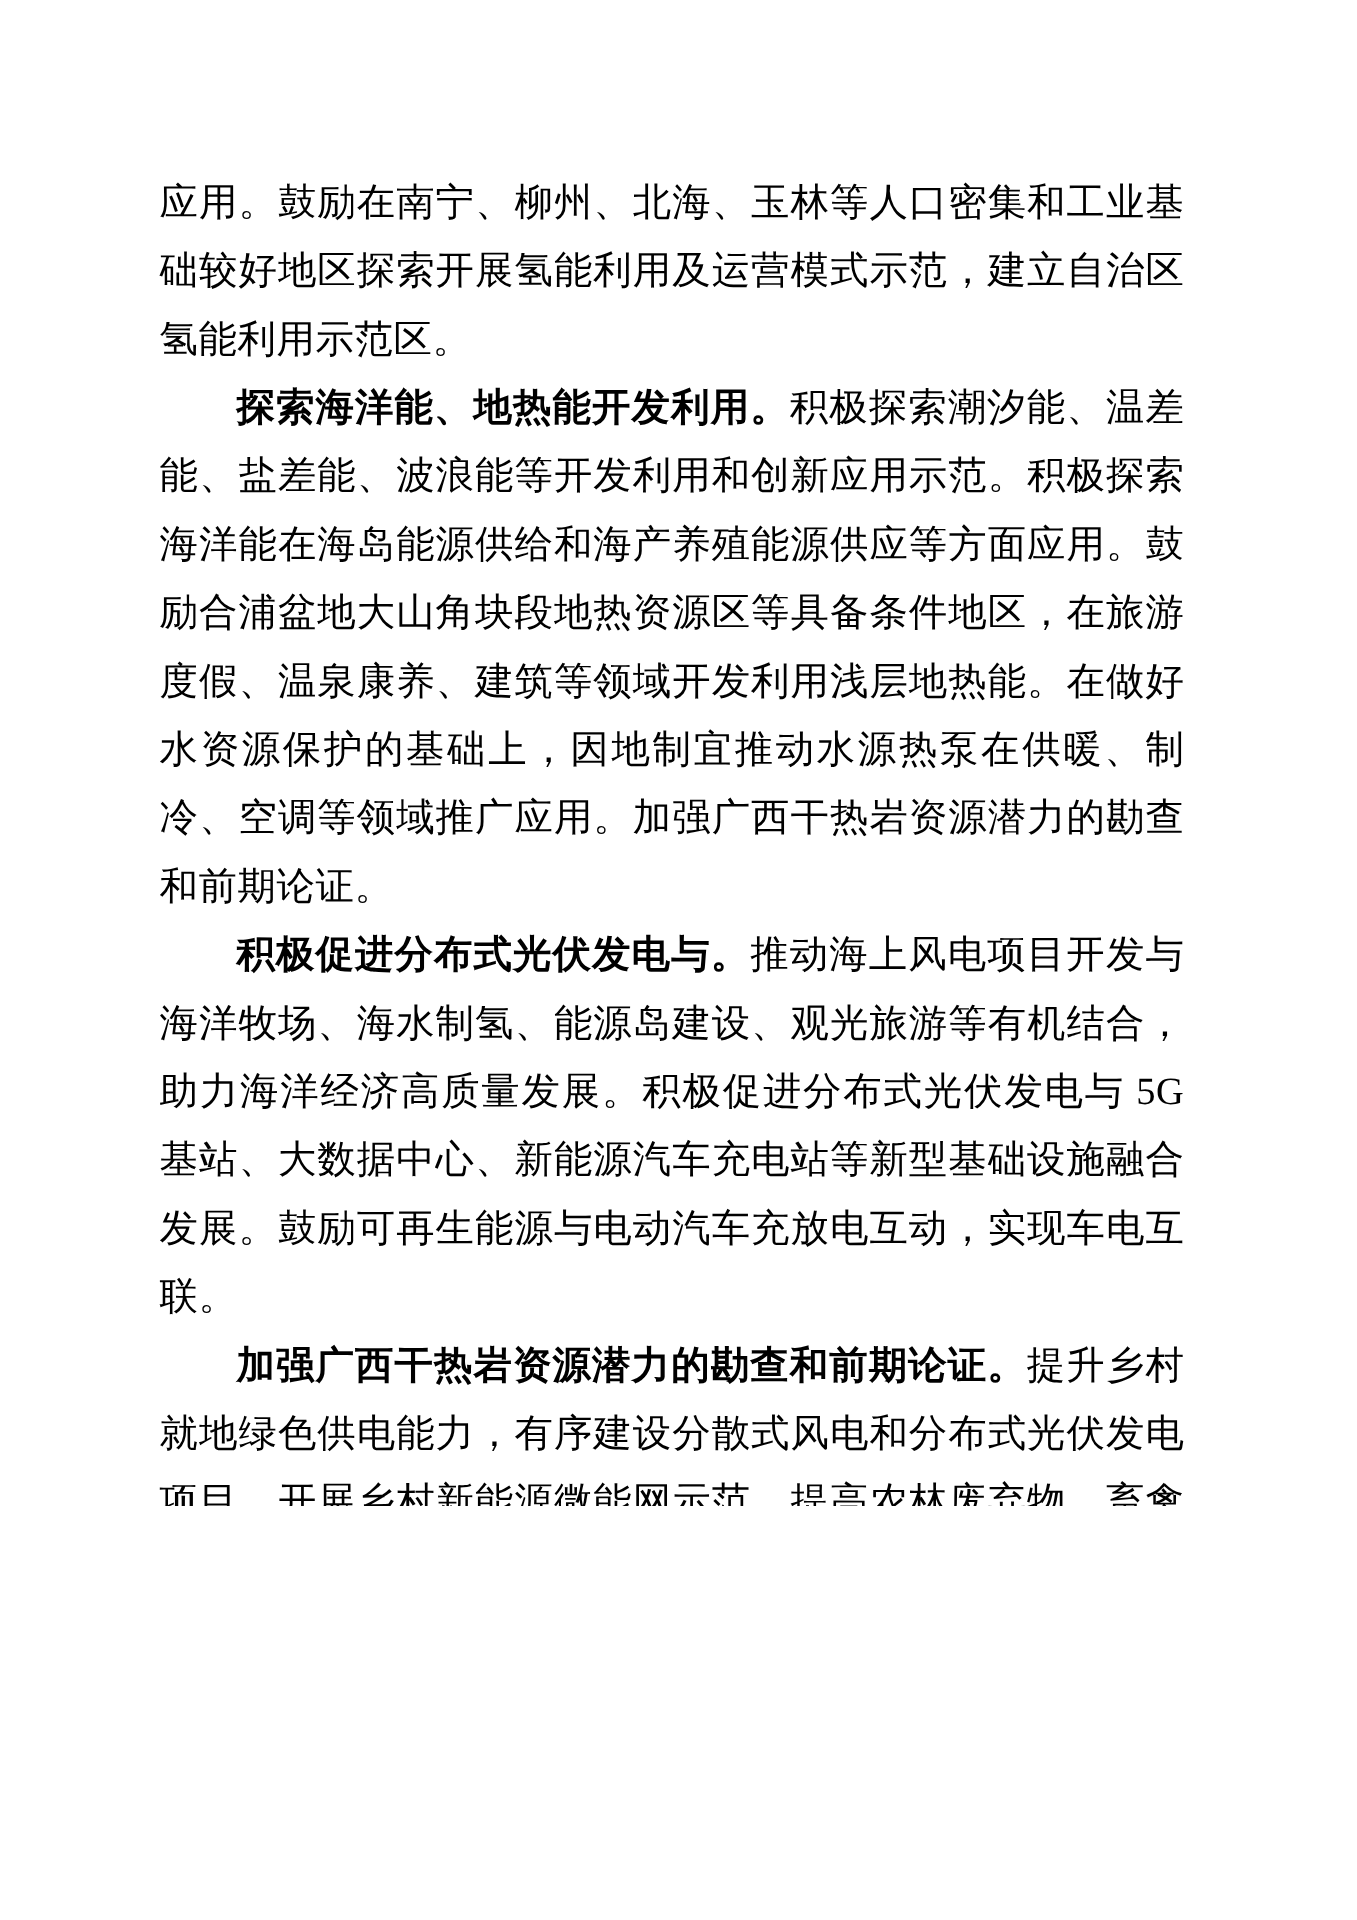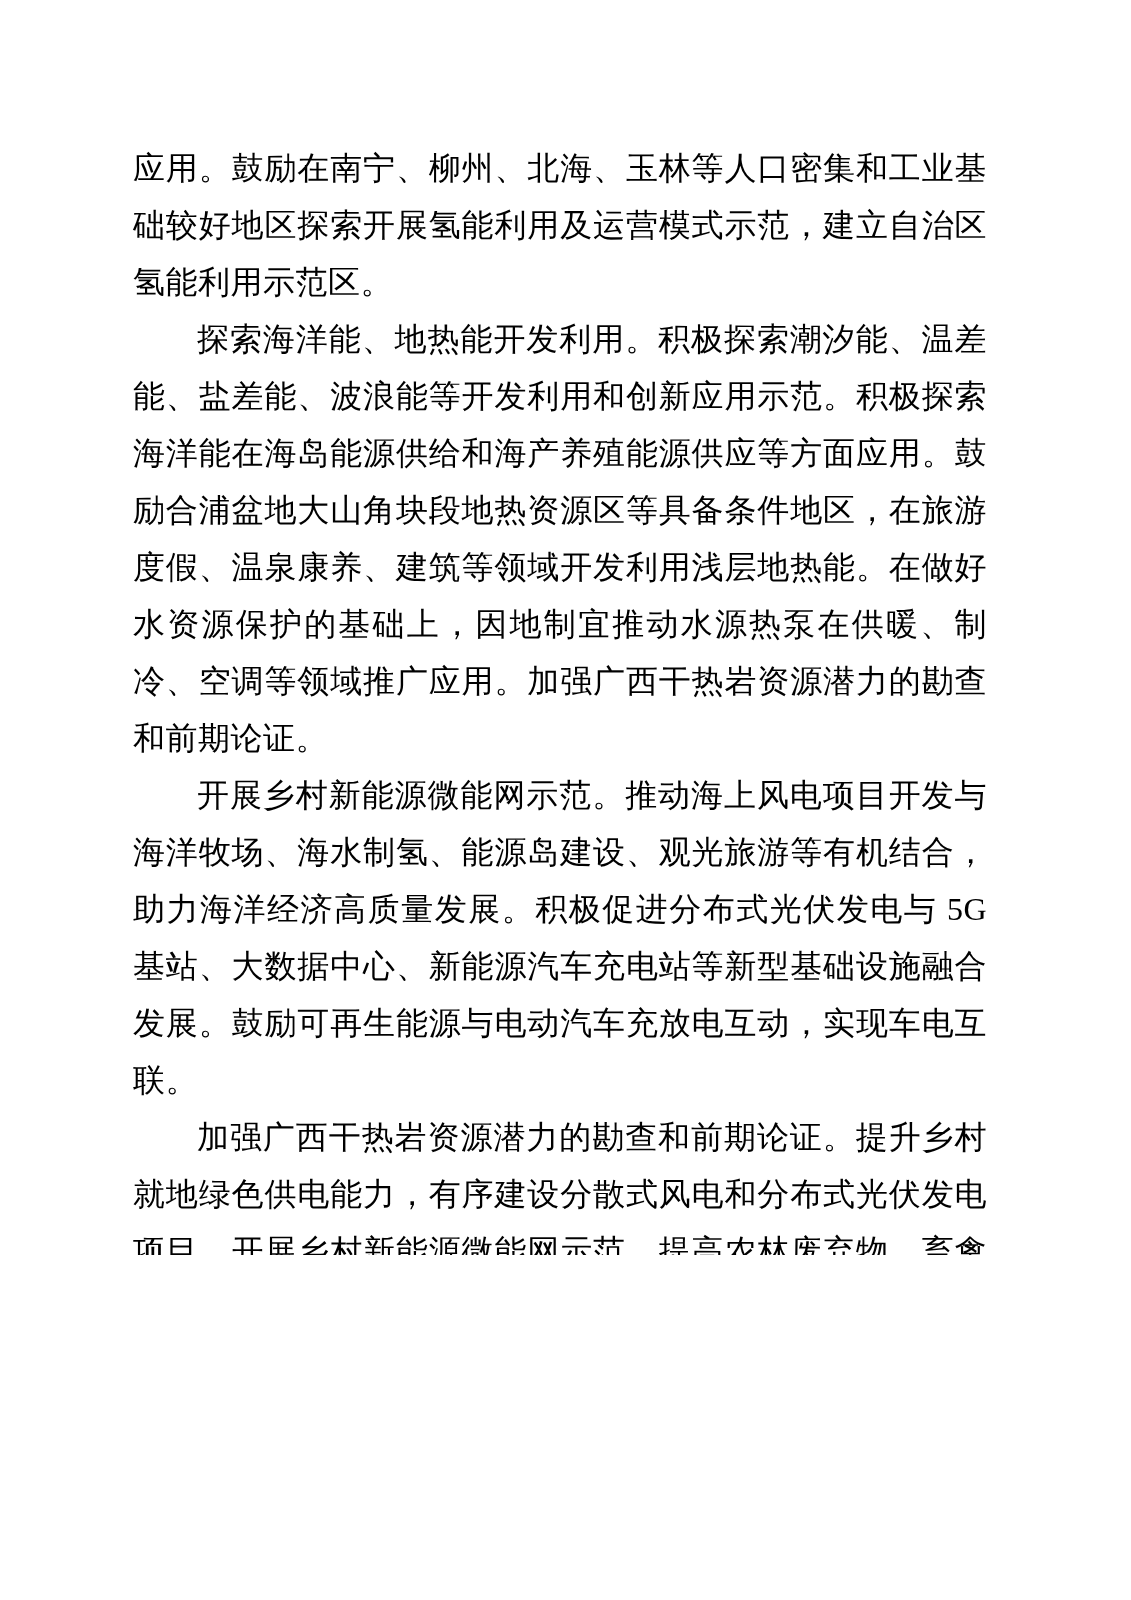--- a/index.html
+++ b/index.html
@@ -27,21 +27,21 @@
     font-size: 32px;
     line-height: 57px;
     text-align: justify;
     text-justify: inter-character;
     letter-spacing: 0.5px;
   }
   .para.indented {
     text-indent: 2em;
   }
   .lead {
-    font-weight: normal;
+    font-weight: bold;
   }
   .page-number {
     position: absolute;
     top: 1476px;
     right: 156px;
     font-size: 30px;
     line-height: 36px;
     letter-spacing: 2px;
     color: #000000;
     margin-left: 16px;
@@ -50,21 +50,21 @@
 </head>
 <body>
 
 <div class="page">
   <div class="content">
 
     <p class="para"><span class="lead"></span><span>应用。鼓励在南宁、柳州、北海、玉林等人口密集和工业基础较好地区探索开展氢能利用及运营模式示范，建立自治区氢能利用示范区。</span></p>
 
     <p class="para indented"><span class="lead">探索海洋能、地热能开发利用。</span><span>积极探索潮汐能、温差能、盐差能、波浪能等开发利用和创新应用示范。积极探索海洋能在海岛能源供给和海产养殖能源供应等方面应用。鼓励合浦盆地大山角块段地热资源区等具备条件地区，在旅游度假、温泉康养、建筑等领域开发利用浅层地热能。在做好水资源保护的基础上，因地制宜推动水源热泵在供暖、制冷、空调等领域推广应用。加强广西干热岩资源潜力的勘查和前期论证。</span></p>
 
-    <p class="para indented"><span class="lead">开展乡村新能源微能网示范。</span><span>推动海上风电项目开发与海洋牧场、海水制氢、能源岛建设、观光旅游等有机结合，助力海洋经济高质量发展。积极促进分布式光伏发电与 5G 基站、大数据中心、新能源汽车充电站等新型基础设施融合发展。鼓励可再生能源与电动汽车充放电互动，实现车电互联。</span></p>
+    <p class="para indented"><span class="lead">积极促进分布式光伏发电与。</span><span>推动海上风电项目开发与海洋牧场、海水制氢、能源岛建设、观光旅游等有机结合，助力海洋经济高质量发展。积极促进分布式光伏发电与 5G 基站、大数据中心、新能源汽车充电站等新型基础设施融合发展。鼓励可再生能源与电动汽车充放电互动，实现车电互联。</span></p>
 
 
     <p class="para indented"><span class="lead">加强广西干热岩资源潜力的勘查和前期论证。</span><span>提升乡村就地绿色供电能力，有序建设分散式风电和分布式光伏发电项目，开展乡村新能源微能网示范。提高农林废弃物、畜禽粪便、生活垃圾资源化利用率，助力生态宜居美丽乡村建设。在桂南、桂中、桂北水稻主产区，重点推广秸秆—沼气（生物天然气）—肥料等能源生态模式，鼓励有条件地区实施一批以秸秆与畜禽养殖废弃物混合物为原料的能源项目，鼓励有条件地区以村组为单位实施</span></p>
 
   </div>
 
   <div class="page-number">— 23 —</div>
 </div>
 
 </body></html>

